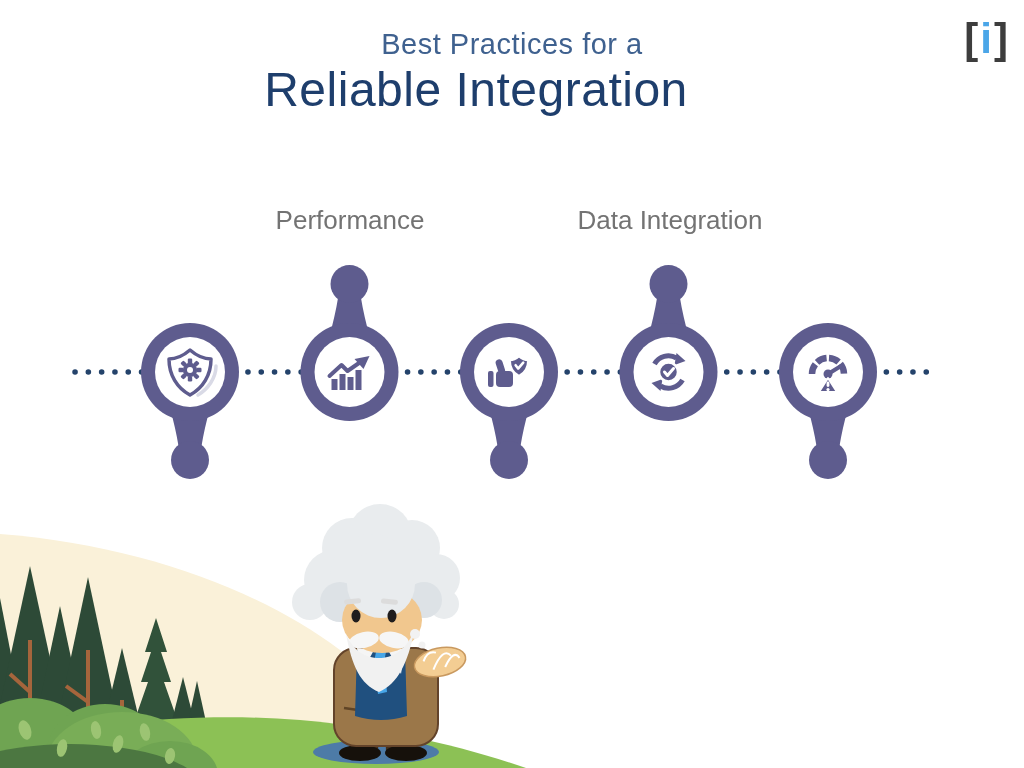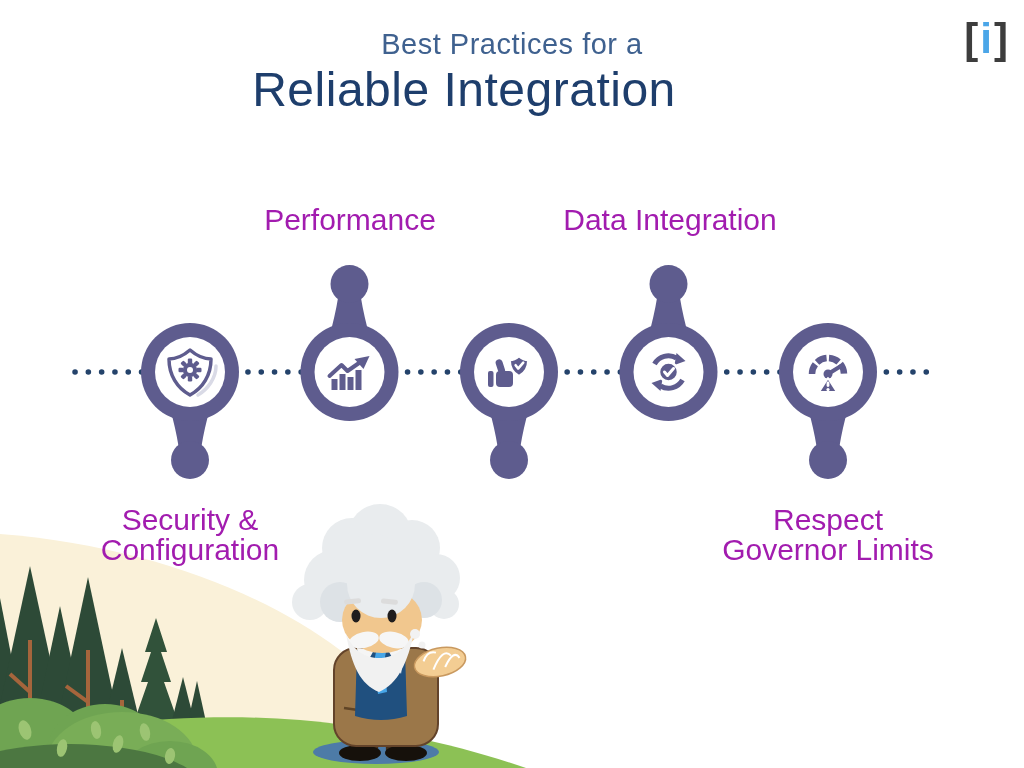--- a/index.html
+++ b/index.html
@@ -3,37 +3,37 @@
 <meta charset="utf-8">
 <style>
   html,body{margin:0;padding:0;}
   body{width:1024px;height:768px;background:#fff;overflow:hidden;
        font-family:"Liberation Sans",sans-serif;position:relative;}
   .slide{position:absolute;inset:0;width:1024px;height:768px;background:#fff;}
 
   
   .title-sub{position:absolute;top:28px;left:0;width:1024px;text-align:center;
              font-size:29px;font-weight:400;color:#3f618f;letter-spacing:.5px;z-index:4;}
-  .title-main{position:absolute;top:62px;left:4px;width:920px;text-align:center;
+  .title-main{position:absolute;top:62px;left:16px;width:920px;text-align:center;
               font-size:48px;font-weight:500;color:#1e3e6c;letter-spacing:.5px;z-index:4;}
 
   
   .logo{position:absolute;top:16px;right:16px;z-index:4;display:flex;align-items:center;
         font-size:42px;font-weight:700;line-height:46px;}
   .logo .bracket{color:#3d3d3d;}
   .logo .i{color:#4ba6e8;padding:0 2px;}
 
   
   svg.layer{position:absolute;left:0;top:0;width:1024px;height:768px;}
   #scenery{z-index:1;}
   #timeline{z-index:3;}
 
   
   .step-label{position:absolute;text-align:center;white-space:pre-line;
-              font-size:30px;line-height:30px;font-weight:500;color:#a21caf;z-index:2;}
+              font-size:26px;line-height:30px;font-weight:500;color:#737373;z-index:2;}
   .lbl-0{left:65px;top:505px;width:250px;}
   .lbl-1{left:230px;top:205px;width:240px;}
   .lbl-2{left:389px;top:507px;width:240px;}
   .lbl-3{left:545px;top:205px;width:250px;}
   .lbl-4{left:703px;top:505px;width:250px;}
 </style>
 </head>
 <body>
 
 <div class="slide">
@@ -210,20 +210,16 @@
         <path d="M-16,2 A16,16 0 0 1 16,2" fill="none" stroke="#5e5c8e" stroke-width="6.5" stroke-dasharray="10.5 2.5"></path>
         <line x1="0" y1="2" x2="13" y2="-6" stroke="#5e5c8e" stroke-width="4" stroke-linecap="round"></line>
         <circle cy="2" r="4.5" fill="#5e5c8e"></circle>
         <path d="M0,6 L9,20 L-9,20 Z" fill="#5e5c8e" stroke="#ffffff" stroke-width="2" stroke-linejoin="round"></path>
         <rect x="-1.4" y="9.5" width="2.8" height="5.5" rx="1.4" fill="#ffffff"></rect>
         <circle cy="17.6" r="1.6" fill="#ffffff"></circle>
       </g>
     </g>
   </svg>
 
-  <div class="step-label lbl-0">Security &amp;
-Configuration</div>
   <div class="step-label lbl-1">Performance</div>
   <div class="step-label lbl-3">Data Integration</div>
-  <div class="step-label lbl-4">Respect
-Governor Limits</div>
 
 </div>
 
 </body></html>

